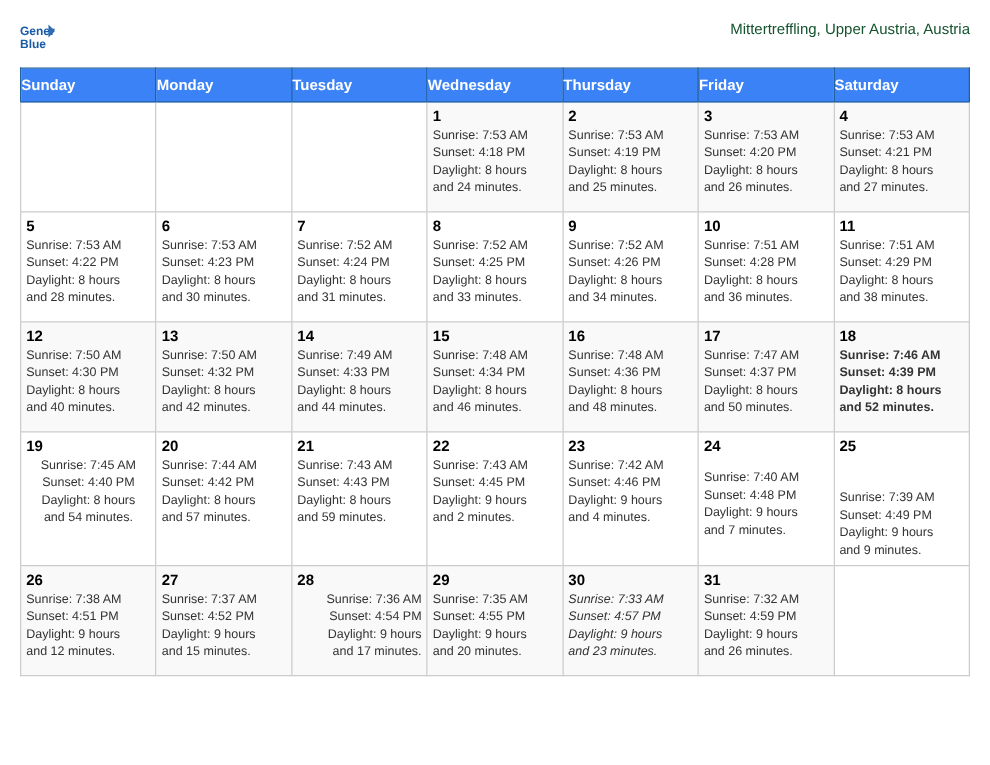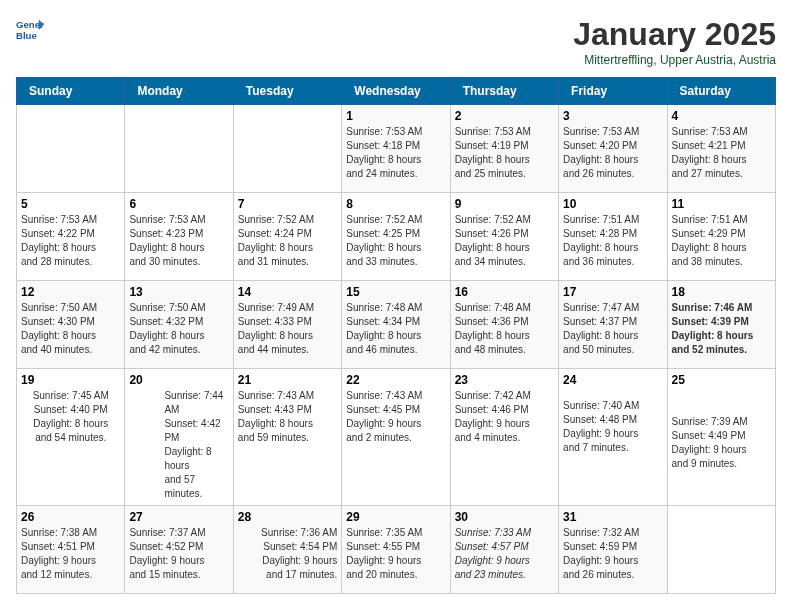--- a/index.html
+++ b/index.html
@@ -36,23 +36,23 @@
     .cal-subtitle {
       font-size: 12px;
       color: #14532d;
     }
     table {
       width: 100%;
       border-collapse: collapse;
       font-size: 11px;
     }
     thead th {
-      background: #0369a1;
+      background: #3b82f6;
       color: #fff;
-      padding: 6px 12px;
+      padding: 6px 0;
       text-align: left;
       font-size: 12px;
       font-weight: bold;
       border: 1px solid #2060a0;
     }
     tbody td {
       border: 1px solid #ccc;
       vertical-align: top;
       padding: 4px;
       height: 88px;
@@ -83,21 +83,20 @@
 <div class="header">
   <div class="logo">
     <svg class="logo-icon" viewBox="0 0 32 32">
       <rect width="32" height="32" fill="none"></rect>
       <text x="0" y="14" font-size="11" font-weight="bold" fill="#1a5ba6">General</text>
       <text x="0" y="26" font-size="11" font-weight="bold" fill="#1a5ba6">Blue</text>
       <polygon points="26,4 32,10 26,16" fill="#2e6db4"></polygon>
     </svg>
   </div>
   <div class="title-block">
-    <div class="cal-title">January 2025</div>
     <div class="cal-subtitle">Mittertreffling, Upper Austria, Austria</div>
   </div>
 </div>
 
 <table>
   <thead>
     <tr>
     <th>Sunday</th>
         <th>Monday</th>
         <th>Tuesday</th>
@@ -246,21 +245,21 @@
       <tr>
         <td>
           <span class="day-num">19</span>
           <div class="day-info" style="white-space: pre-line; text-align: center;">Sunrise: 7:45 AM
 Sunset: 4:40 PM
 Daylight: 8 hours
 and 54 minutes.</div>
         </td>
         <td>
           <span class="day-num">20</span>
-          <div class="day-info" style="white-space: pre-line; margin-left: 35px;">Sunrise: 7:44 AM
+          <div class="day-info" style="white-space: pre-line;">Sunrise: 7:44 AM
 Sunset: 4:42 PM
 Daylight: 8 hours
 and 57 minutes.</div>
         </td>
         <td>
           <span class="day-num">21</span>
           <div class="day-info" style="white-space: pre-line;">Sunrise: 7:43 AM
 Sunset: 4:43 PM
 Daylight: 8 hours
 and 59 minutes.</div>

